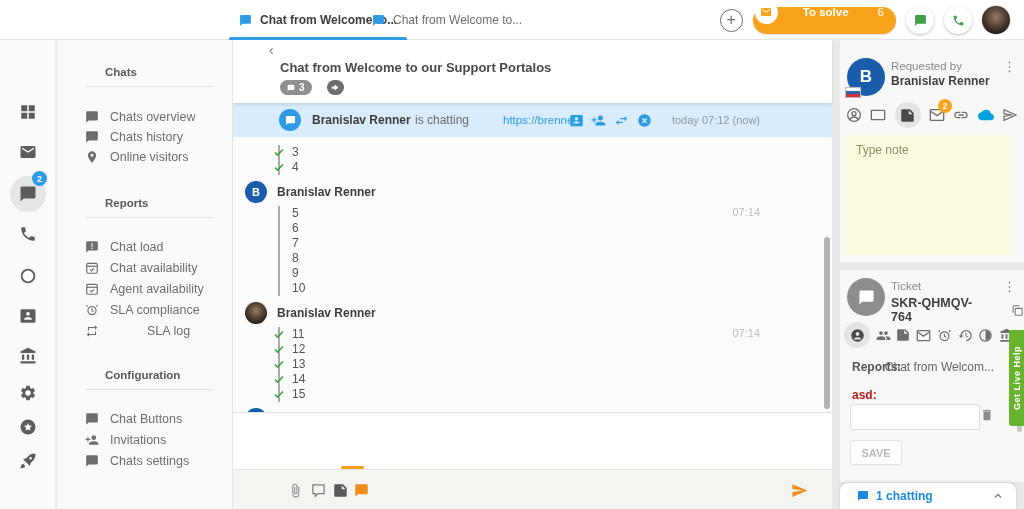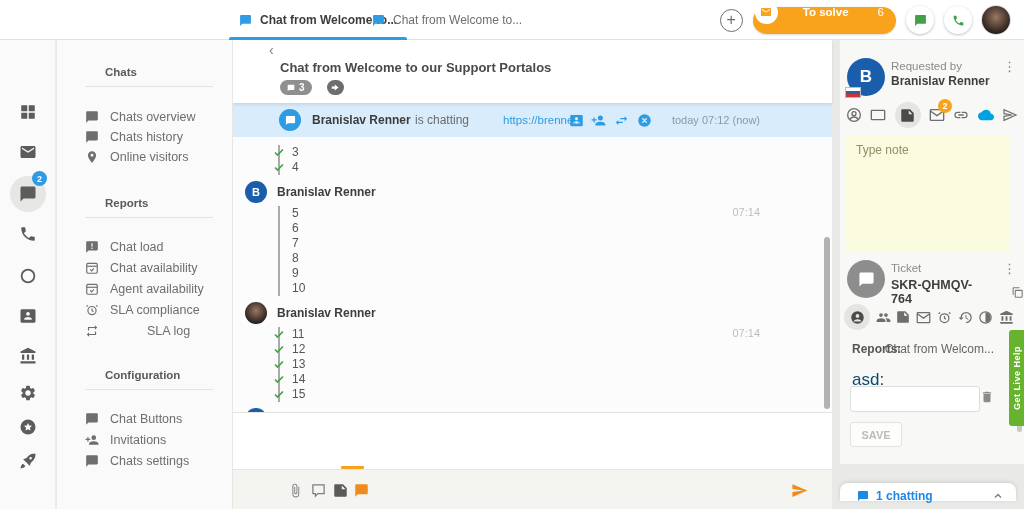--- a/index.html
+++ b/index.html
@@ -72,21 +72,21 @@
   #comp-indicator { position:absolute; top:426px; left:108px; width:23px; height:3px; background:#f6a21e; border-radius:1px; }
   #comp-toolbar { position:absolute; top:429px; left:0; width:100%; height:40px; background:#f4f4f1; border-top:1px solid #e5e5e2; }
   .ct-ic { position:absolute; top:13px; width:15px; height:15px; color:#7d7d7d; cursor:pointer; }
   .ct-ic.dark { color:#5a5a5a; }
   .ct-ic.orange { color:#f08c1e; }
   .send-btn { position:absolute; right:24px; top:12px; width:17px; height:17px; color:#f08c1e; cursor:pointer; }
 
   
   .rp-card { position:absolute; left:840px; width:184px; background:#f8f8f6; }
   #rp1 { top:40px; height:222px; }
-  #rp2 { top:252px; height:212px; }
+  #rp2 { top:270px; height:212px; }
   .rp-avatar { position:absolute; left:7px; top:18px; width:38px; height:38px; border-radius:50%; display:flex; align-items:center; justify-content:center; color:#fff; }
   .rp-avatar.blue { background:#1a5dab; font-size:17px; font-weight:bold; }
   .rp-avatar.gray { background:#8d8d8d; top:8px; }
   .rp-avatar svg { width:17px; height:17px; }
   .flag { position:absolute; left:5px; top:47px; width:16px; height:11px; border:0.5px solid #bbb; background:linear-gradient(#fff 0 33%, #2f5fa5 33% 66%, #cf3339 66% 100%); }
   .rp-sub { position:absolute; left:51px; font-size:11.5px; color:#8a8a8a; }
   .rp-name { position:absolute; left:51px; font-size:12px; font-weight:bold; color:#3f3f3f; }
   .kebab { position:absolute; right:8px; font-size:13px; color:#7a7a7a; cursor:pointer; line-height:1; }
   .rp-iconrow { position:absolute; left:6px; right:6px; display:flex; align-items:center; justify-content:space-between; }
   .rp-ic { width:16px; height:16px; color:#6e6e6e; cursor:pointer; position:relative; }
@@ -94,27 +94,27 @@
   .rp-ic.active-circ svg { width:15px; height:15px; color:#4a4a4a; }
   .rp-ic.cloud { color:#00a1e0; }
   .ic-badge { position:absolute; top:-8px; right:-7px; min-width:14px; height:14px; background:#f9a21b; color:#fff; border-radius:8px; font-size:9px; font-weight:bold; display:flex; align-items:center; justify-content:center; padding:0 3px; }
   #note-box { position:absolute; left:6px; top:95px; width:164px; height:120px; background:#fbfbdf; border:none; resize:none; font-family:"Liberation Sans",sans-serif; font-size:12px; padding:8px 10px; color:#6b6b4e; outline:none; }
   #note-box::placeholder { color:#8f8f68; }
   .ticket-id-row { position:absolute; left:51px; top:26px; display:flex; align-items:center; gap:20px; }
   .ticket-id { font-size:12.5px; font-weight:bold; color:#3f3f3f; }
   .copy-ic { width:13px; height:13px; color:#7a7a7a; cursor:pointer; }
   .subj-label { position:absolute; left:12px; top:90px; font-size:12px; font-weight:bold; color:#555; }
   .subj-value { position:absolute; right:30px; top:90px; font-size:12px; color:#666; }
-  .field-label { position:absolute; left:12px; top:118px; font-size:17px; font-weight:normal; color:#0c4a6e; }
+  .field-label { position:absolute; left:12px; top:118px; font-size:12px; font-weight:bold; color:#b91c1c; }
   #asd-input { position:absolute; left:10px; top:134px; width:130px; height:26px; border:1px solid #ddd; border-radius:3px; background:#fff; font-size:12px; padding:0 6px; outline:none; }
   .trash-ic { position:absolute; right:30px; top:138px; width:14px; height:14px; color:#8a8a8a; cursor:pointer; }
   .save-btn { position:absolute; left:10px; top:170px; width:52px; height:25px; background:#fdfdfb; border:1px solid #e2e2e0; border-radius:3px; color:#bcbcbc; font-size:11px; font-weight:bold; font-family:"Liberation Sans",sans-serif; cursor:pointer; }
   #rp-scroll { position:absolute; left:1017px; top:360px; width:5px; height:72px; background:#c8c8c6; border-radius:3px; z-index:2; cursor:pointer; }
 
-  #rp-footer { position:absolute; left:840px; top:483px; width:176px; height:18px; background:#fff; border-radius:8px 8px 0 0; box-shadow:0 -1px 4px rgba(0,0,0,.12); z-index:6; }
+  #rp-footer { position:absolute; left:840px; top:483px; width:176px; height:26px; background:#fff; border-radius:8px 8px 0 0; box-shadow:0 -1px 4px rgba(0,0,0,.12); z-index:6; }
   .foot-ic { position:absolute; left:17px; top:7px; width:12px; height:12px; color:#1e88e5; }
   .foot-label { position:absolute; left:36px; top:6px; font-size:12px; font-weight:bold; color:#1e88e5; }
   .foot-chev { position:absolute; right:12px; top:7px; width:12px; height:12px; color:#7a7a7a; cursor:pointer; }
 
   #help-ribbon { position:absolute; right:0; top:330px; width:15px; height:96px; background:#67b32e; border-radius:3px 0 0 3px; z-index:40; display:flex; align-items:center; justify-content:center; cursor:pointer; }
   #help-ribbon span { writing-mode:vertical-rl; transform:rotate(180deg); color:#fff; font-size:9px; font-weight:bold; letter-spacing:.5px; white-space:nowrap; }
 </style>
 </head>
 <body>
 

